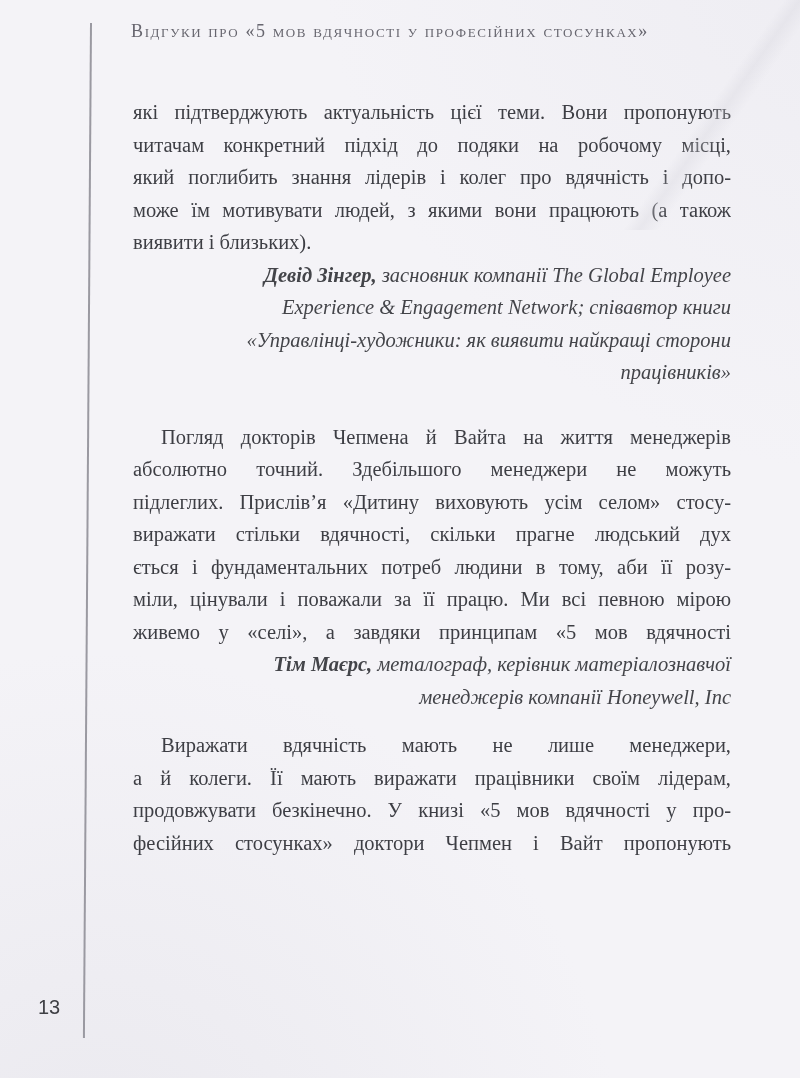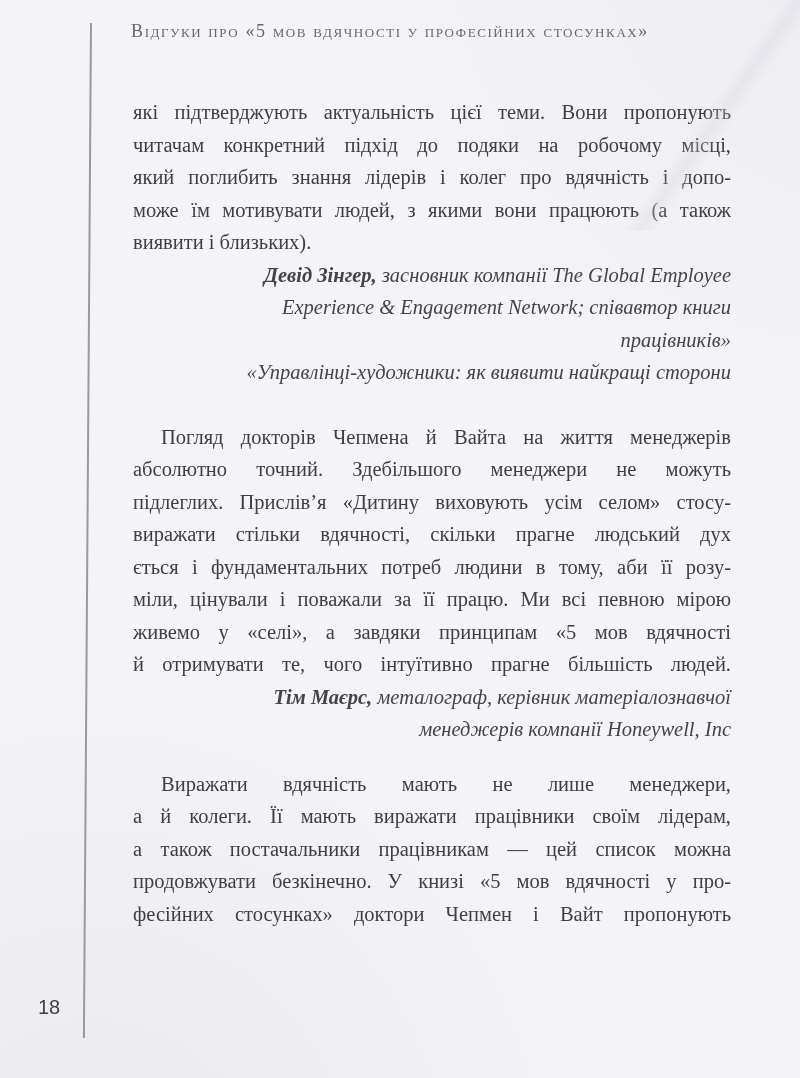--- a/index.html
+++ b/index.html
@@ -44,21 +44,21 @@
     position: absolute; left: 133px; top: 96px; width: 598px;
     font-size: 20.5px; line-height: 32.5px;
   }
   .ln { text-align: justify; text-align-last: justify; }
   .ln.plain { text-align-last: left; }
   .ln.right { text-align: left; text-align-last: right; }
   .ind { text-indent: 28px; }
   .attr { font-style: italic; color: #434449; }
   .attr .nm { font-weight: bold; }
   .gap-md { margin-top: 32px; }
-  .gap-lg { margin-top: 22px; }
+  .gap-lg { margin-top: 16px; }
   .page-number {
     position: absolute; left: 38px; top: 996px;
     font-family: "Liberation Sans", sans-serif;
     font-size: 20px; color: #3f4045;
   }
 </style>
 </head>
 <body>
 
 <div class="page">
@@ -73,45 +73,43 @@
       <div class="ln">які підтверджують актуальність цієї теми. Вони пропонують</div>
       <div class="ln">читачам конкретний підхід до подяки на робочому місці,</div>
       <div class="ln">який поглибить знання лідерів і колег про вдячність і допо-</div>
       <div class="ln">може їм мотивувати людей, з якими вони працюють (а також</div>
       <div class="ln plain">виявити і близьких).</div>
     </section>
 
     <section class="attr">
       <div class="ln right"><span class="nm">Девід Зінгер,</span><span> засновник компанії The Global Employee</span></div>
       <div class="ln right">Experience &amp; Engagement Network; співавтор книги</div>
+      <div class="ln right">«Управлінці-художники: як виявити найкращі сторони</div>
       <div class="ln right">працівників»</div>
-      <div class="ln right">«Управлінці-художники: як виявити найкращі сторони</div>
     </section>
 
     <section class="gap-md">
       <div class="ln ind">Погляд докторів Чепмена й Вайта на життя менеджерів</div>
       <div class="ln">абсолютно точний. Здебільшого менеджери не можуть</div>
       <div class="ln">підлеглих. Прислів’я «Дитину виховують усім селом» стосу-</div>
       <div class="ln">виражати стільки вдячності, скільки прагне людський дух</div>
       <div class="ln">ється і фундаментальних потреб людини в тому, аби її розу-</div>
       <div class="ln">міли, цінували і поважали за її працю. Ми всі певною мірою</div>
       <div class="ln">живемо у «селі», а завдяки принципам «5 мов вдячності</div>
-      <div class="ln">й отримувати те, чого інтуїтивно прагне більшість людей.</div>
     </section>
 
     <section class="attr">
       <div class="ln right"><span class="nm">Тім Маєрс,</span><span> металограф, керівник матеріалознавчої</span></div>
       <div class="ln right">менеджерів компанії Honeywell, Inc</div>
     </section>
 
     <section class="gap-lg">
       <div class="ln ind">Виражати вдячність мають не лише менеджери,</div>
       <div class="ln">а й колеги. Її мають виражати працівники своїм лідерам,</div>
-      <div class="ln">а також постачальники працівникам — цей список можна</div>
       <div class="ln">продовжувати безкінечно. У книзі «5 мов вдячності у про-</div>
       <div class="ln">фесійних стосунках» доктори Чепмен і Вайт пропонують</div>
     </section>
 
   </main>
 
-  <div class="page-number">18</div>
+  <div class="page-number">13</div>
 
 </div>
 
 </body></html>

